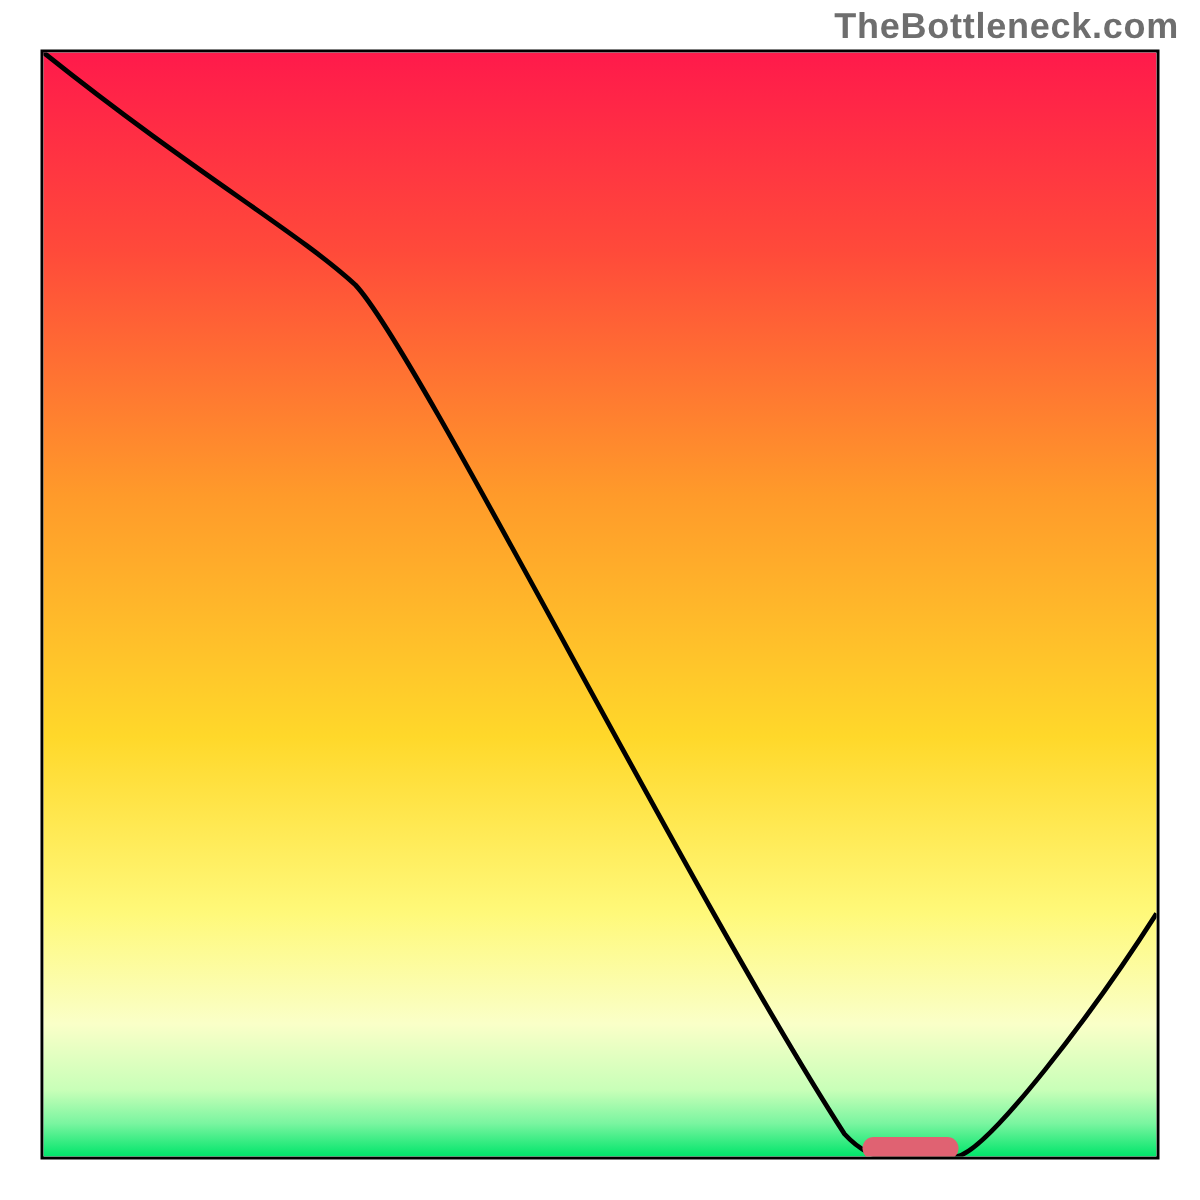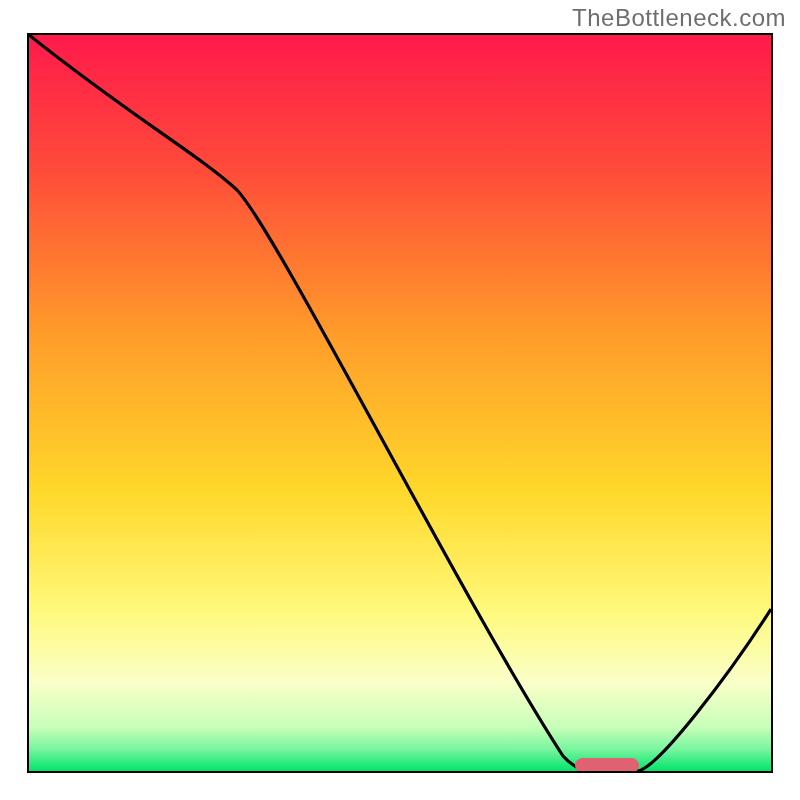--- a/index.html
+++ b/index.html
@@ -13,21 +13,21 @@
   .frame {
     position: relative;
     width: 800px;
     height: 800px;
   }
   .watermark {
     position: absolute;
     top: 4px;
     right: 14px;
     font-size: 24px;
-    font-weight: 400;
+    font-weight: 700;
     color: #6e6e6e;
     letter-spacing: 0.5px;
   }
   .plot-wrap {
     position: absolute;
     left: 27px;
     top: 33px;
     width: 746px;
     height: 740px;
     border: 2px solid #000000;

